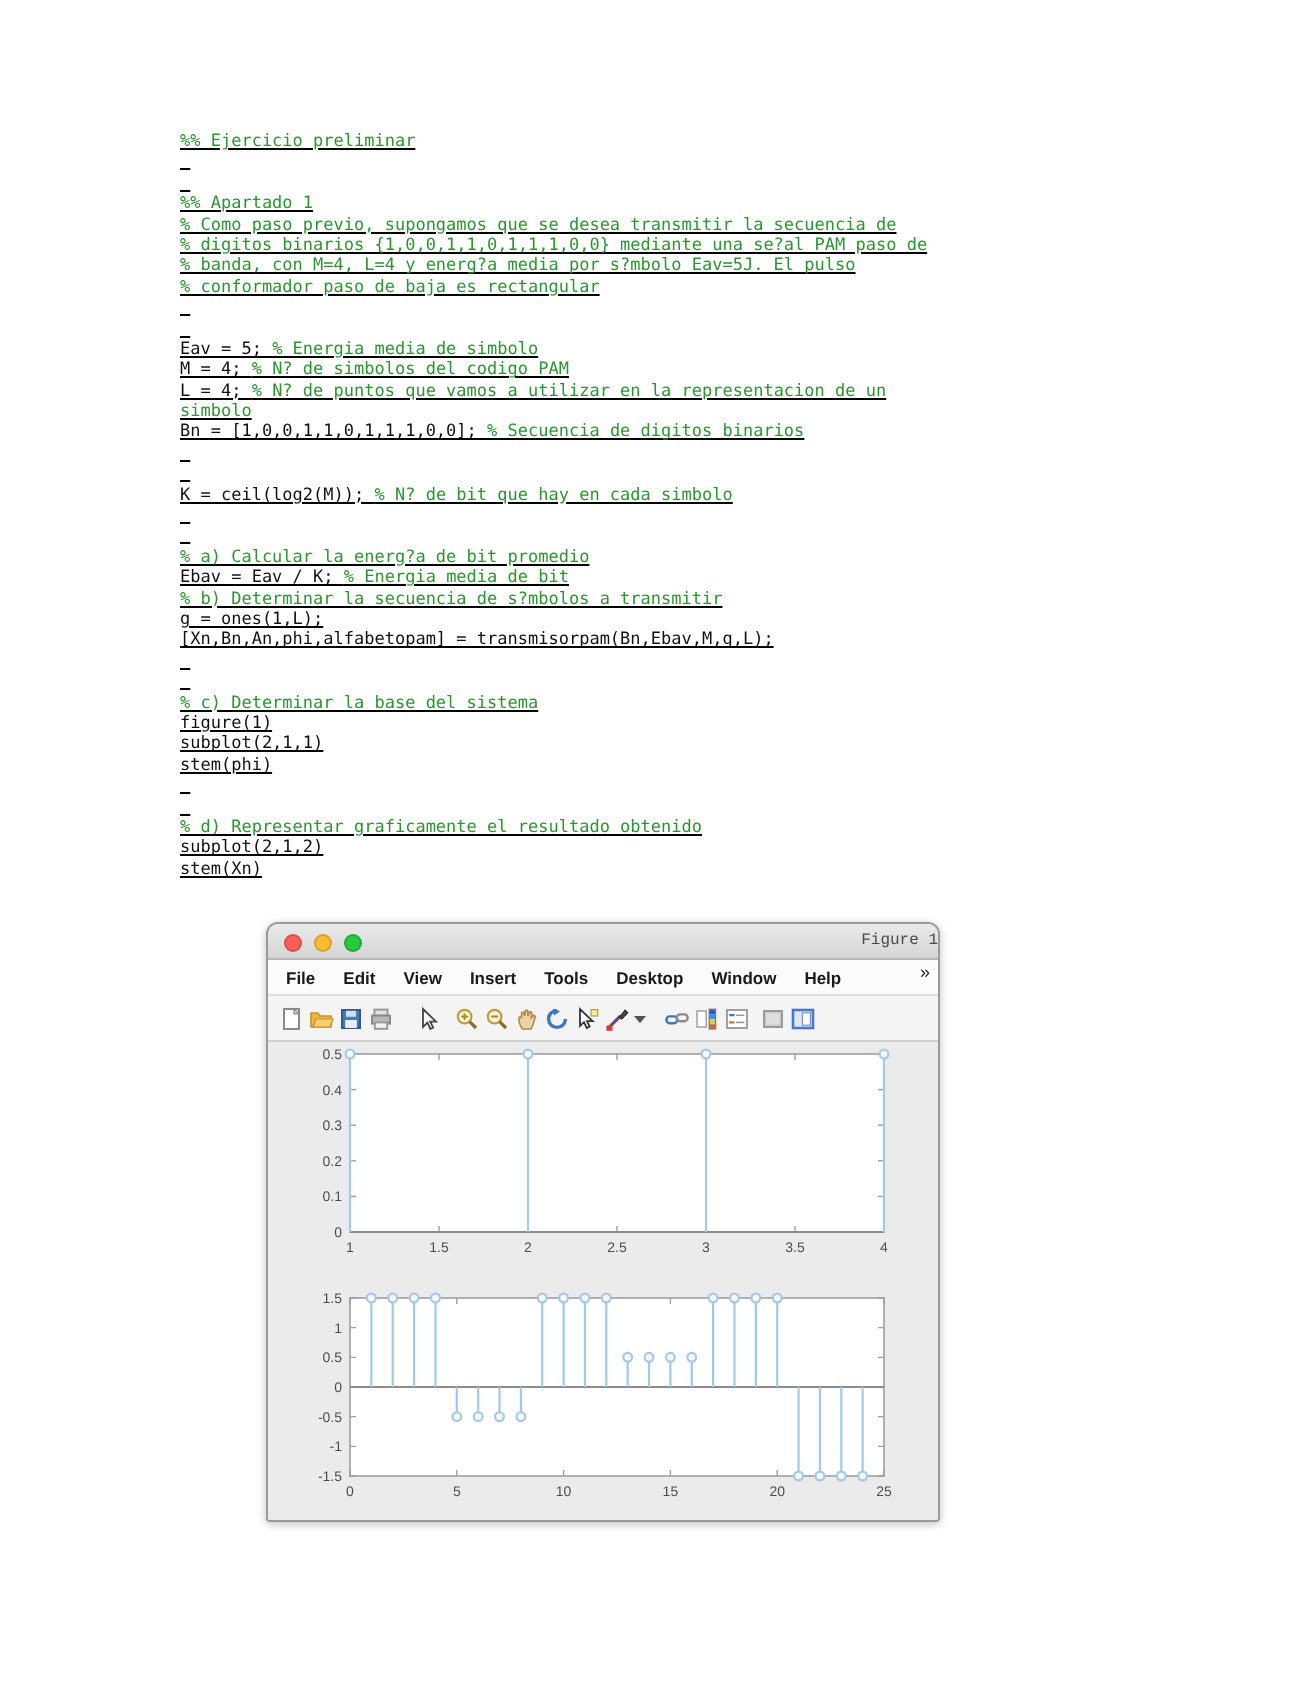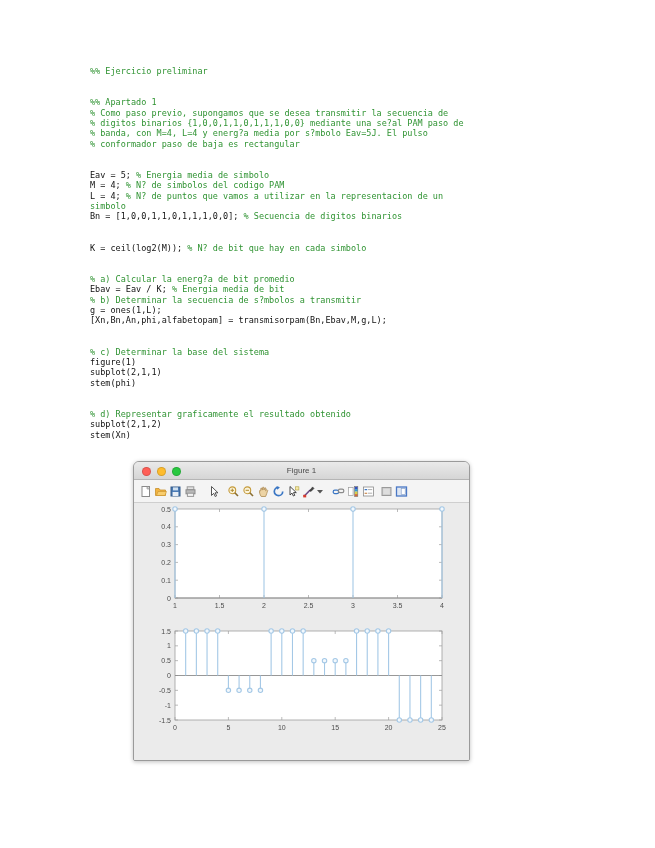--- a/index.html
+++ b/index.html
@@ -1,32 +1,32 @@
 <!DOCTYPE html>
 <html><head>
 <meta charset="utf-8">
 <style>
   html,body{margin:0;padding:0;background:#ffffff;}
   body{width:655px;height:848px;position:relative;overflow:hidden;font-family:"DejaVu Sans Mono",monospace;}
 
   
   .code-block{position:absolute;left:90px;top:66px;font-size:8.5px;line-height:10.4px;white-space:pre;}
-  .code-line{height:10.4px;}
+  .code-line{height:10.4px;text-decoration:underline;}
   .cd{color:#111111;text-align:center;}
   .cm{color:#2f9332;}
 
   
   .figwin{position:absolute;left:133px;top:461px;width:337px;height:300px;box-sizing:border-box;
           border:1px solid #9a9a9a;border-radius:6px 6px 2px 2px;overflow:hidden;
           background:#ebebeb;box-shadow:0 1px 4px rgba(0,0,0,.25);display:flex;flex-direction:column;}
   .titlebar{height:17px;flex:0 0 17px;background:linear-gradient(#eaeaea,#d5d5d5);
             border-bottom:1px solid #b5b5b5;position:relative;display:flex;align-items:center;}
   .lights{position:absolute;left:8px;top:5px;display:flex;gap:6px;}
   .light{width:7px;height:7px;border-radius:50%;border:0.5px solid rgba(0,0,0,.15);}
-  .win-title{flex:1;text-align:center;font-family:Liberation Sans, sans-serif;font-size:8px;color:#4a4a4a;}
+  .win-title{flex:1;text-align:right;font-family:Liberation Mono, monospace;font-size:8px;color:#4a4a4a;}
 
   .menubar{height:17px;flex:0 0 17px;background:#fbfbfb;border-bottom:1px solid #dcdcdc;
            display:flex;align-items:center;padding:0 2px;position:relative;}
   .menu-item{font-family:"Liberation Sans",sans-serif;font-size:8.5px;font-weight:700;color:#1a1a1a;padding:0 7px;cursor:default;}
   .menu-overflow{position:absolute;right:4px;top:1px;font-family:"Liberation Sans",sans-serif;font-size:9px;color:#222;}
 
   .toolbar{height:22px;flex:0 0 22px;background:#f4f4f4;border-bottom:1px solid #cfcfcf;
            display:flex;align-items:center;padding:0 0 0 4px;}
   .tbtn{width:15px;height:16px;display:flex;align-items:center;justify-content:center;}
   .tbtn svg{display:block;}
@@ -42,20 +42,31 @@
 <div class="code-block" id="code-block"><div class="code-line"><span class="cm">%% Ejercicio preliminar</span></div><div class="code-line">&nbsp;</div><div class="code-line">&nbsp;</div><div class="code-line"><span class="cm">%% Apartado 1</span></div><div class="code-line"><span class="cm">% Como paso previo, supongamos que se desea transmitir la secuencia de</span></div><div class="code-line"><span class="cm">% digitos binarios {1,0,0,1,1,0,1,1,1,0,0} mediante una se?al PAM paso de</span></div><div class="code-line"><span class="cm">% banda, con M=4, L=4 y energ?a media por s?mbolo Eav=5J. El pulso</span></div><div class="code-line"><span class="cm">% conformador paso de baja es rectangular</span></div><div class="code-line">&nbsp;</div><div class="code-line">&nbsp;</div><div class="code-line"><span class="cd">Eav = 5; </span><span class="cm">% Energia media de simbolo</span></div><div class="code-line"><span class="cd">M = 4; </span><span class="cm">% N? de simbolos del codigo PAM</span></div><div class="code-line"><span class="cd">L = 4; </span><span class="cm">% N? de puntos que vamos a utilizar en la representacion de un</span></div><div class="code-line"><span class="cm">simbolo</span></div><div class="code-line"><span class="cd">Bn = [1,0,0,1,1,0,1,1,1,0,0]; </span><span class="cm">% Secuencia de digitos binarios</span></div><div class="code-line">&nbsp;</div><div class="code-line">&nbsp;</div><div class="code-line"><span class="cd">K = ceil(log2(M)); </span><span class="cm">% N? de bit que hay en cada simbolo</span></div><div class="code-line">&nbsp;</div><div class="code-line">&nbsp;</div><div class="code-line"><span class="cm">% a) Calcular la energ?a de bit promedio</span></div><div class="code-line"><span class="cd">Ebav = Eav / K; </span><span class="cm">% Energia media de bit</span></div><div class="code-line"><span class="cm">% b) Determinar la secuencia de s?mbolos a transmitir</span></div><div class="code-line"><span class="cd">g = ones(1,L);</span></div><div class="code-line"><span class="cd">[Xn,Bn,An,phi,alfabetopam] = transmisorpam(Bn,Ebav,M,g,L);</span></div><div class="code-line">&nbsp;</div><div class="code-line">&nbsp;</div><div class="code-line"><span class="cm">% c) Determinar la base del sistema</span></div><div class="code-line"><span class="cd">figure(1)</span></div><div class="code-line"><span class="cd">subplot(2,1,1)</span></div><div class="code-line"><span class="cd">stem(phi)</span></div><div class="code-line">&nbsp;</div><div class="code-line">&nbsp;</div><div class="code-line"><span class="cm">% d) Representar graficamente el resultado obtenido</span></div><div class="code-line"><span class="cd">subplot(2,1,2)</span></div><div class="code-line"><span class="cd">stem(Xn)</span></div></div>
 
 <div class="figwin">
   <div class="titlebar">
     <div class="lights" id="lights">
         <span class="light" style="background: rgb(255, 95, 87);"></span>
         <span class="light" style="background: rgb(254, 188, 46);"></span>
         <span class="light" style="background: rgb(40, 200, 64);"></span>
       </div>
     <div class="win-title">Figure 1</div>
+  </div>
+  <div class="menubar" id="menubar">
+    <span class="menu-item">File</span>
+      <span class="menu-item">Edit</span>
+      <span class="menu-item">View</span>
+      <span class="menu-item">Insert</span>
+      <span class="menu-item">Tools</span>
+      <span class="menu-item">Desktop</span>
+      <span class="menu-item">Window</span>
+      <span class="menu-item">Help</span>
+      <span class="menu-overflow">»</span>
   </div>
   <div class="toolbar" id="toolbar">
       <span class="tbtn">
         <svg width="13" height="13" viewBox="0 0 13 13">
           <rect x="3" y="1.5" width="7.5" height="10" fill="#fff" stroke="#8a8a8a"></rect>
           <path d="M8 1.5 L10.5 4 L8 4 Z" fill="#d8d8d8" stroke="#8a8a8a" stroke-width=".6"></path>
         </svg>
       </span>
       <span class="tbtn">
         <svg width="13" height="13" viewBox="0 0 13 13">

